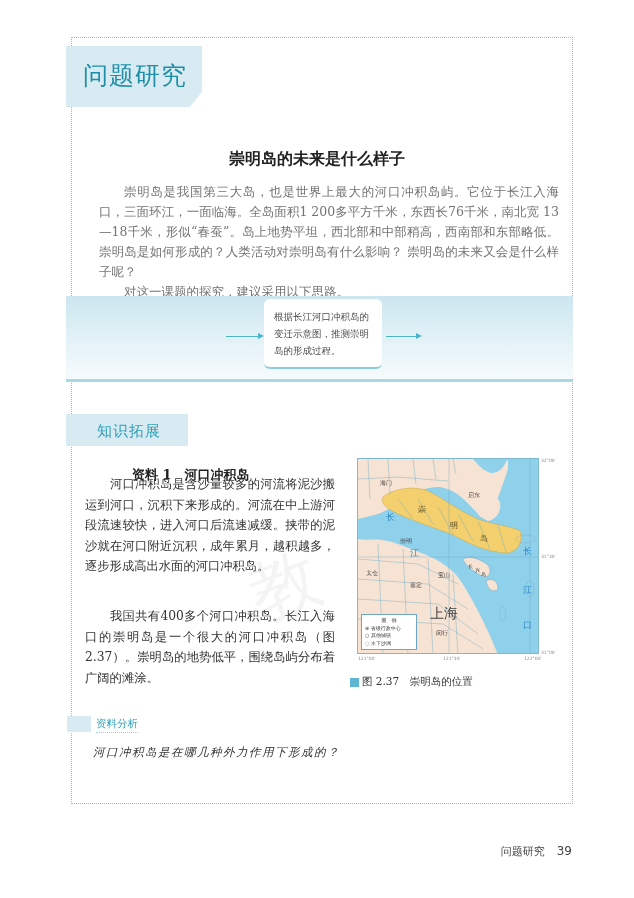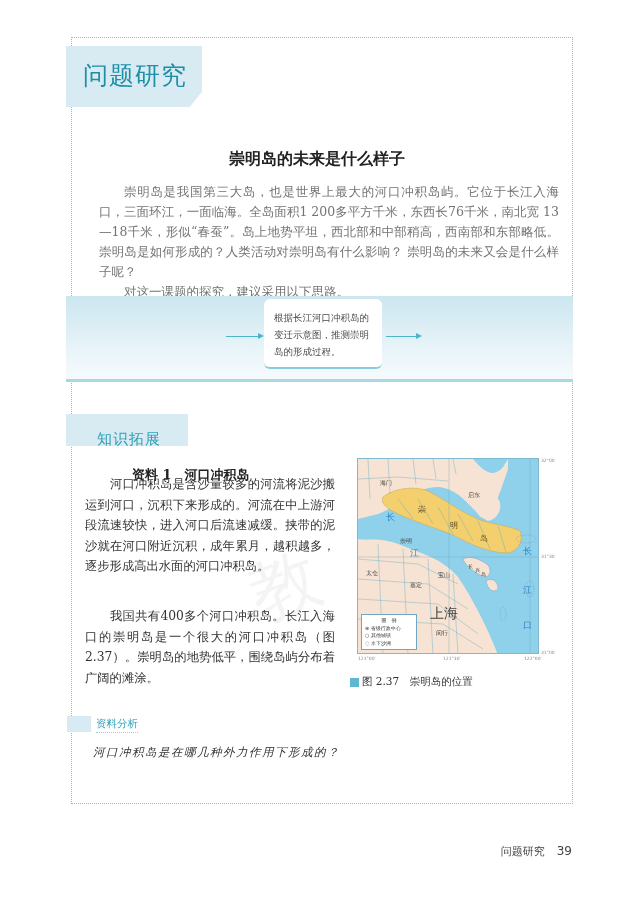--- a/index.html
+++ b/index.html
@@ -31,36 +31,36 @@
   .para.indent { text-indent: 25px; }
 
   .flow-band {
     position: absolute; left: 66px; top: 296px; width: 507px; height: 86px;
     background: linear-gradient(to bottom, #cce6ef 0%, #e4f2f7 55%, #f6fbfd 100%);
     border-bottom: 3px solid #a9d7e4;
   }
   .flow-box {
     position: absolute; background: #ffffff; border-radius: 6px;
     border-bottom: 2px solid #8ccbdb;
-    font-family: Liberation Sans, sans-serif; font-size: 9.5px; line-height: 17px; color: #4b4b4b;
+    font-family: Liberation Mono, monospace; font-size: 9.5px; line-height: 17px; color: #4b4b4b;
     padding: 10px 10px 0 10px;
   }
   .flow-arrow {
     position: absolute; height: 1px; background: #4db5cb;
   }
   .flow-arrow::after {
     content: ""; position: absolute; right: -2px; top: -3px;
     border-left: 6px solid #4db5cb; border-top: 3.5px solid transparent; border-bottom: 3.5px solid transparent;
   }
 
   .section-tab {
     position: absolute; left: 66px; top: 414px; width: 122px; height: 32px; background: #d9ebf2;
   }
   .section-tab span {
-    position: absolute; left: 31px; top: 16px;
+    position: absolute; left: 31px; top: 8px;
     font-family: "DejaVu Sans", sans-serif; font-size: 15px; color: #2f9fb8; letter-spacing: 1px;
   }
 
   .res-title {
     position: absolute; left: 132px; top: 466px; font-size: 13px; font-weight: bold; color: #222;
   }
   .res-para {
     position: absolute; left: 85px; width: 250px; font-size: 12.3px; line-height: 20.6px; color: #333;
     text-align: justify;
   }

